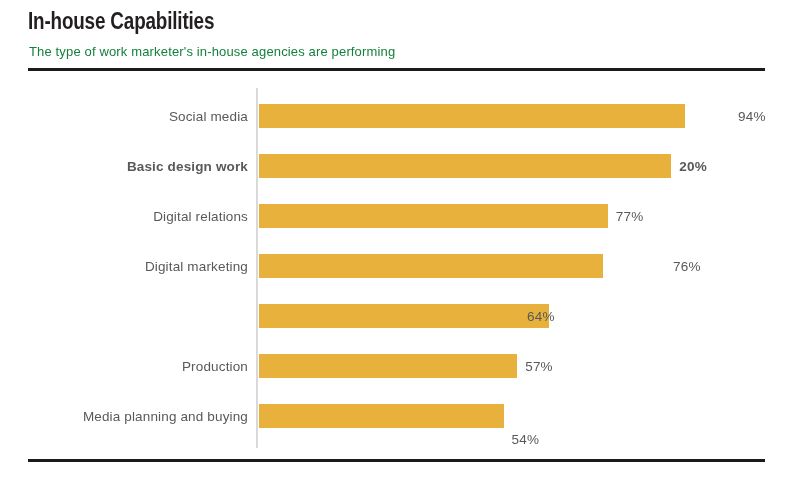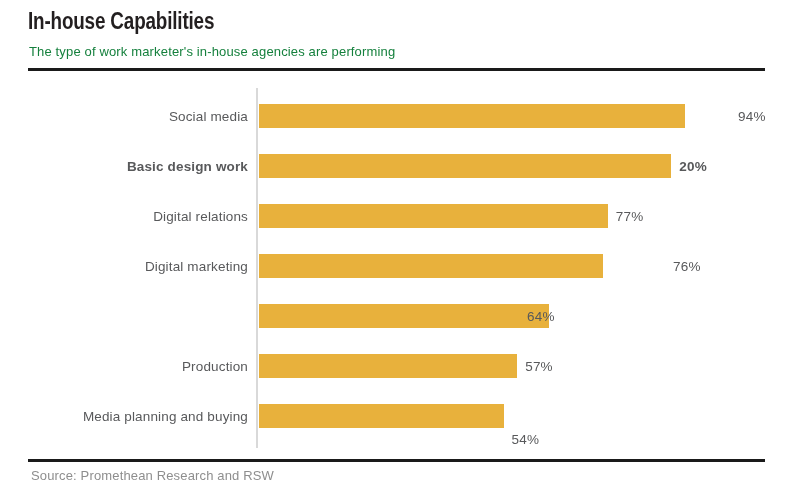--- a/index.html
+++ b/index.html
@@ -168,15 +168,14 @@
         <div class="bar-row" style="top: 311px;">
           <div class="cat-label">Media planning and buying</div>
           <div class="bar" style="width: 244.62px; background: rgb(232, 177, 60);"></div>
           <div class="val-label" style="left: 511.62px; margin-top: 23px;">54%</div>
         </div>
       </div>
   </div>
 
   <div class="rule-bottom"></div>
 
-  <div class="source-note">Source: Promethean Research and RSW</div>
 
 </div>
 
 </body></html>

